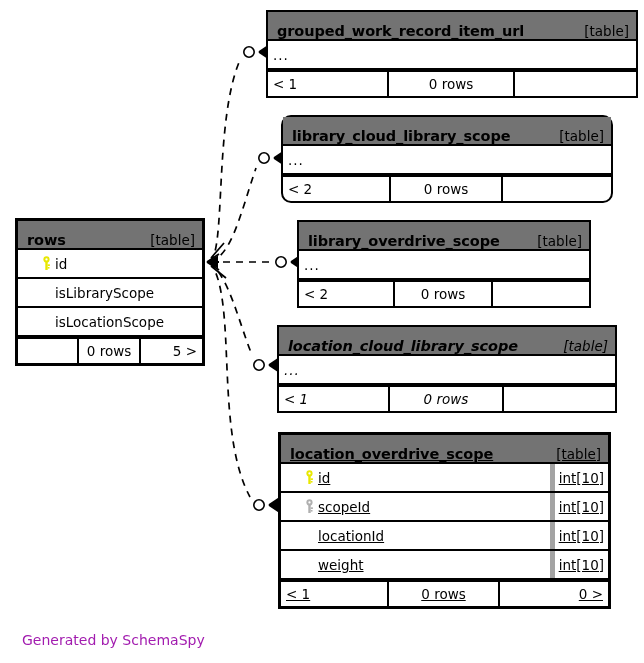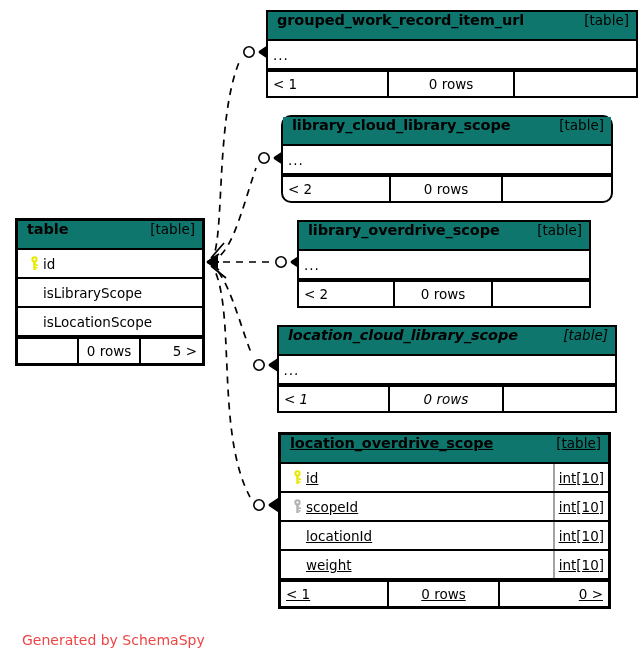--- a/index.html
+++ b/index.html
@@ -37,25 +37,25 @@
     background: #ffffff;
     border: 2px solid #000000;
     z-index: 2;
   }
   .table-node.focus {
     border-width: 3px;
   }
 
   .tbl-head {
     box-sizing: border-box;
-    background: #0f766e;
+    background: #737373;
     border-bottom: 2px solid #000000;
     height: 29px;
     display: flex;
-    align-items: flex-start;
+    align-items: flex-end;
     padding: 0 7px 0 9px;
     white-space: nowrap;
   }
   .tbl-name {
     font-weight: bold;
     font-size: 14.5px;
     color: #000000;
     letter-spacing: -0.1px;
   }
   .tbl-kind {
@@ -74,28 +74,28 @@
     font-size: 13.5px;
     color: #000000;
     white-space: nowrap;
   }
   .tbl-row:last-child { border-bottom: none; }
 
   .col-name {
     flex: 1 1 auto;
     display: flex;
     align-items: center;
-    padding-left: 8px;
+    padding-left: 20px;
     min-width: 0;
     overflow: hidden;
   }
   .col-type {
     flex: 0 0 auto;
     box-sizing: border-box;
-    border-left: 2px solid #a3a3a3;
+    border-left: 5px solid #a3a3a3;
     height: 100%;
     display: flex;
     align-items: center;
     padding: 2px 4px;
     font-size: 13.5px;
   }
 
   .keyslot {
     width: 17px;
     flex: 0 0 17px;
@@ -131,21 +131,21 @@
   .tbl-foot .fcell:last-child { border-right: none; }
   .fcell.left  { justify-content: flex-start; }
   .fcell.mid   { justify-content: center; }
   .fcell.right { justify-content: flex-end; }
 
   #footer-credit {
     position: absolute;
     left: 22px;
     top: 632px;
     font-size: 14px;
-    color: #ef4444;
+    color: #a21caf;
     z-index: 3;
     white-space: nowrap;
   }
 </style>
 </head>
 <body>
 
 <div id="diagram-canvas">
 
   <svg id="edge-layer" viewBox="0 0 644 663" width="644" height="663" xmlns="http://www.w3.org/2000/svg">
@@ -295,21 +295,21 @@
         <span class="col-type">int[10]</span>
       </div>
       <div class="tbl-foot">
         <span class="fcell left" style="flex:0 0 33%">&lt; 1</span>
         <span class="fcell mid" style="flex:0 0 34%">0 rows</span>
         <span class="fcell right" style="flex:1 1 auto">0 &gt;</span>
       </div>
     </div>
     <div class="table-node focus" style="left: 15px; top: 218px; width: 190px;">
       <div class="tbl-head">
-        <span class="tbl-name">table</span>
+        <span class="tbl-name">rows</span>
         <span class="tbl-kind">[table]</span>
       </div>
       <div class="tbl-row">
         <span class="col-name">
           <span class="keyslot">
             <svg width="11" height="15" viewBox="0 0 11 15" xmlns="http://www.w3.org/2000/svg">
               <circle cx="5.5" cy="3.4" r="3.1" fill="#e8e800"></circle>
               <circle cx="5.5" cy="3.4" r="1.15" fill="#ffffff"></circle>
               <rect x="4.3" y="5.6" width="2.4" height="8.4" fill="#e8e800"></rect>
               <rect x="6.7" y="8.3" width="2.2" height="1.7" fill="#e8e800"></rect>

